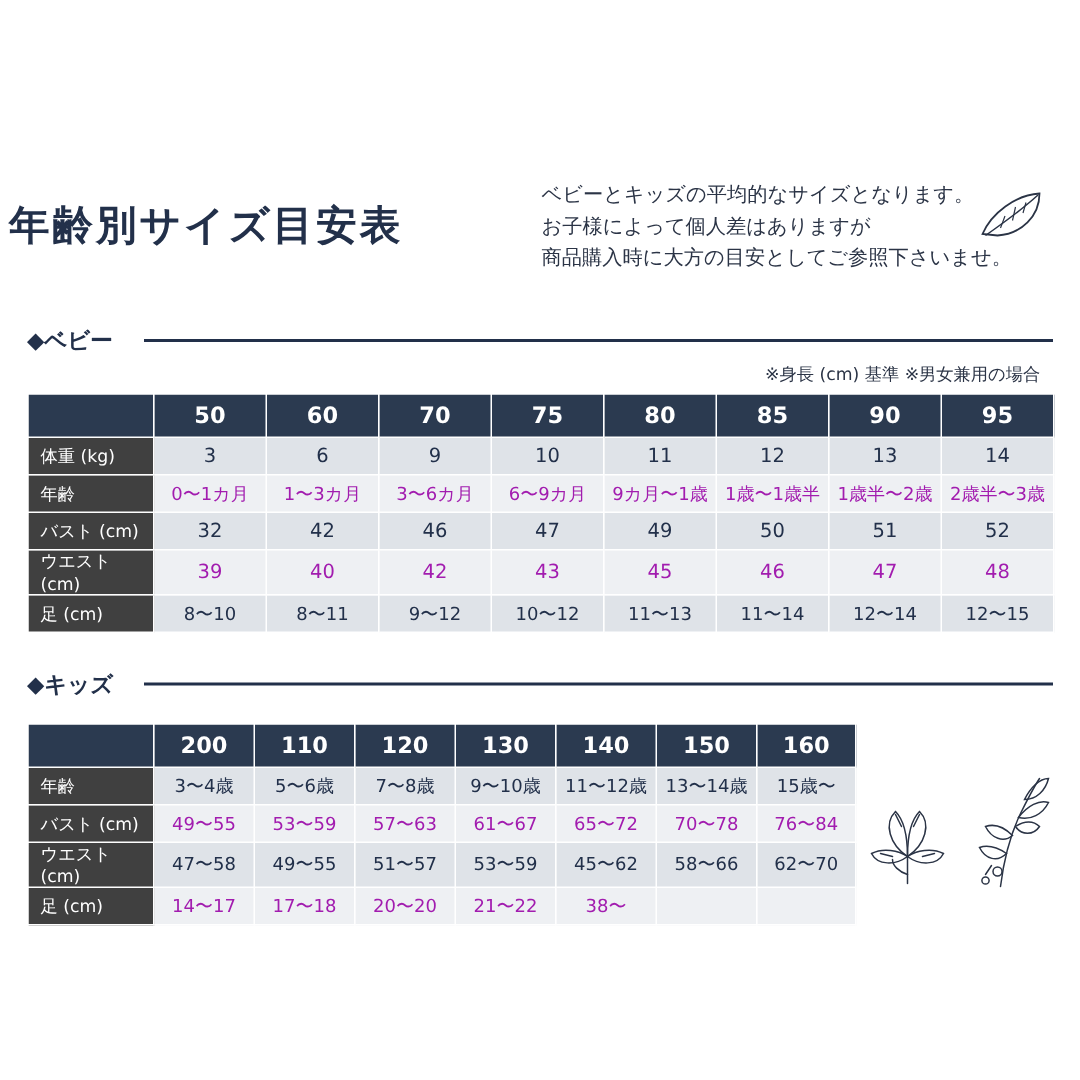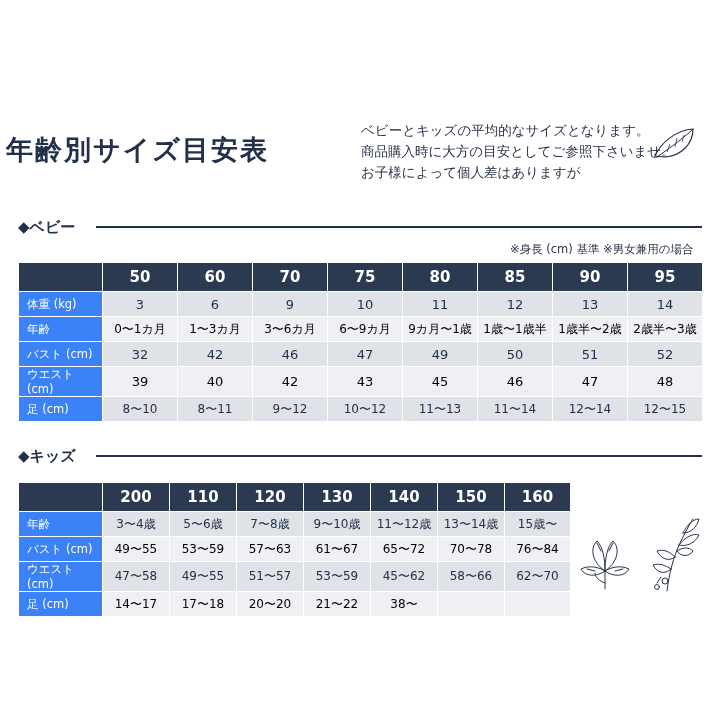--- a/index.html
+++ b/index.html
@@ -97,35 +97,35 @@
     color: #ffffff;
     font-size: 15px;
     height: 28px;
     font-weight: 700;
   }
   .size-table thead td.corner {
     background: #2b3a50;
   }
   
   .size-table td.rowlabel {
-    background: #3b82f6;
+    background: #404040;
     color: #ffffff;
     font-size: 11.5px;
     text-align: left;
     padding-left: 8px;
     height: 24px;
   }
   
   .size-table tbody tr.odd td.val {
     background: #dfe3e8;
     color: #22304a;
   }
   .size-table tbody tr.even td.val {
     background: #eef0f3;
-    color: #000000;
+    color: #a21caf;
   }
   .size-table td.val {
     font-size: 13px;
     height: 24px;
   }
   .size-table td.val.small {
     font-size: 12px;
   }
   .size-table td.val.empty {
     background: #ffffff;
@@ -146,22 +146,22 @@
 </style>
 </head>
 <body>
 
 <div class="page">
 
   <div class="header">
     <div class="main-title">年齢別サイズ目安表</div>
     <div class="intro">
       <div>ベビーとキッズの平均的なサイズとなります。</div>
+      <div>お子様によって個人差はありますが</div>
       <div>商品購入時に大方の目安としてご参照下さいませ。</div>
-      <div>お子様によって個人差はありますが</div>
     </div>
     <svg class="leaf-deco" viewBox="0 0 45 34">
       <path d="M4 30 C 10 16, 26 4, 42 3 C 42 18, 30 30, 14 31 Z" fill="none" stroke="#2b3446" stroke-width="1.2"></path>
       <path d="M6 31 C 16 24, 30 14, 41 4" fill="none" stroke="#2b3446" stroke-width="1"></path>
       <path d="M16 26 L 19 18 M24 21 L 26 12 M31 16 L 33 9" fill="none" stroke="#2b3446" stroke-width="0.8"></path>
     </svg>
   </div>
 
   <div class="section-head" style="left:18px; top:218px;">◆ベビー</div>
   <div class="section-rule" style="left:96px; top:226px; width:606px;"></div>

